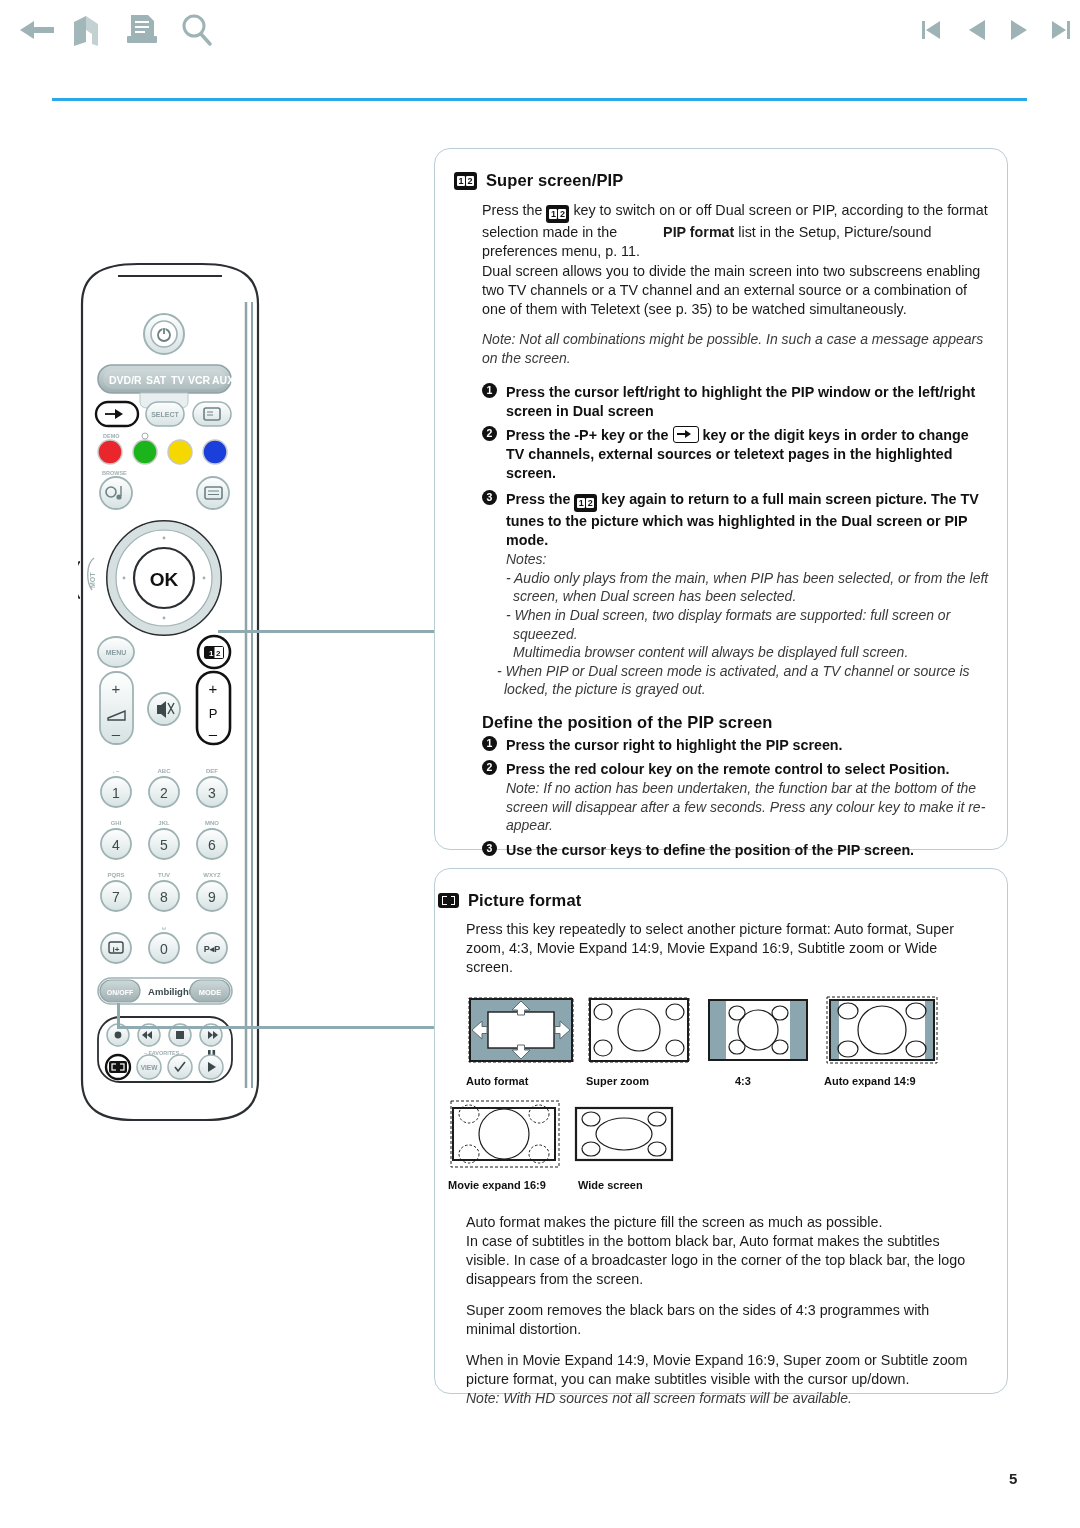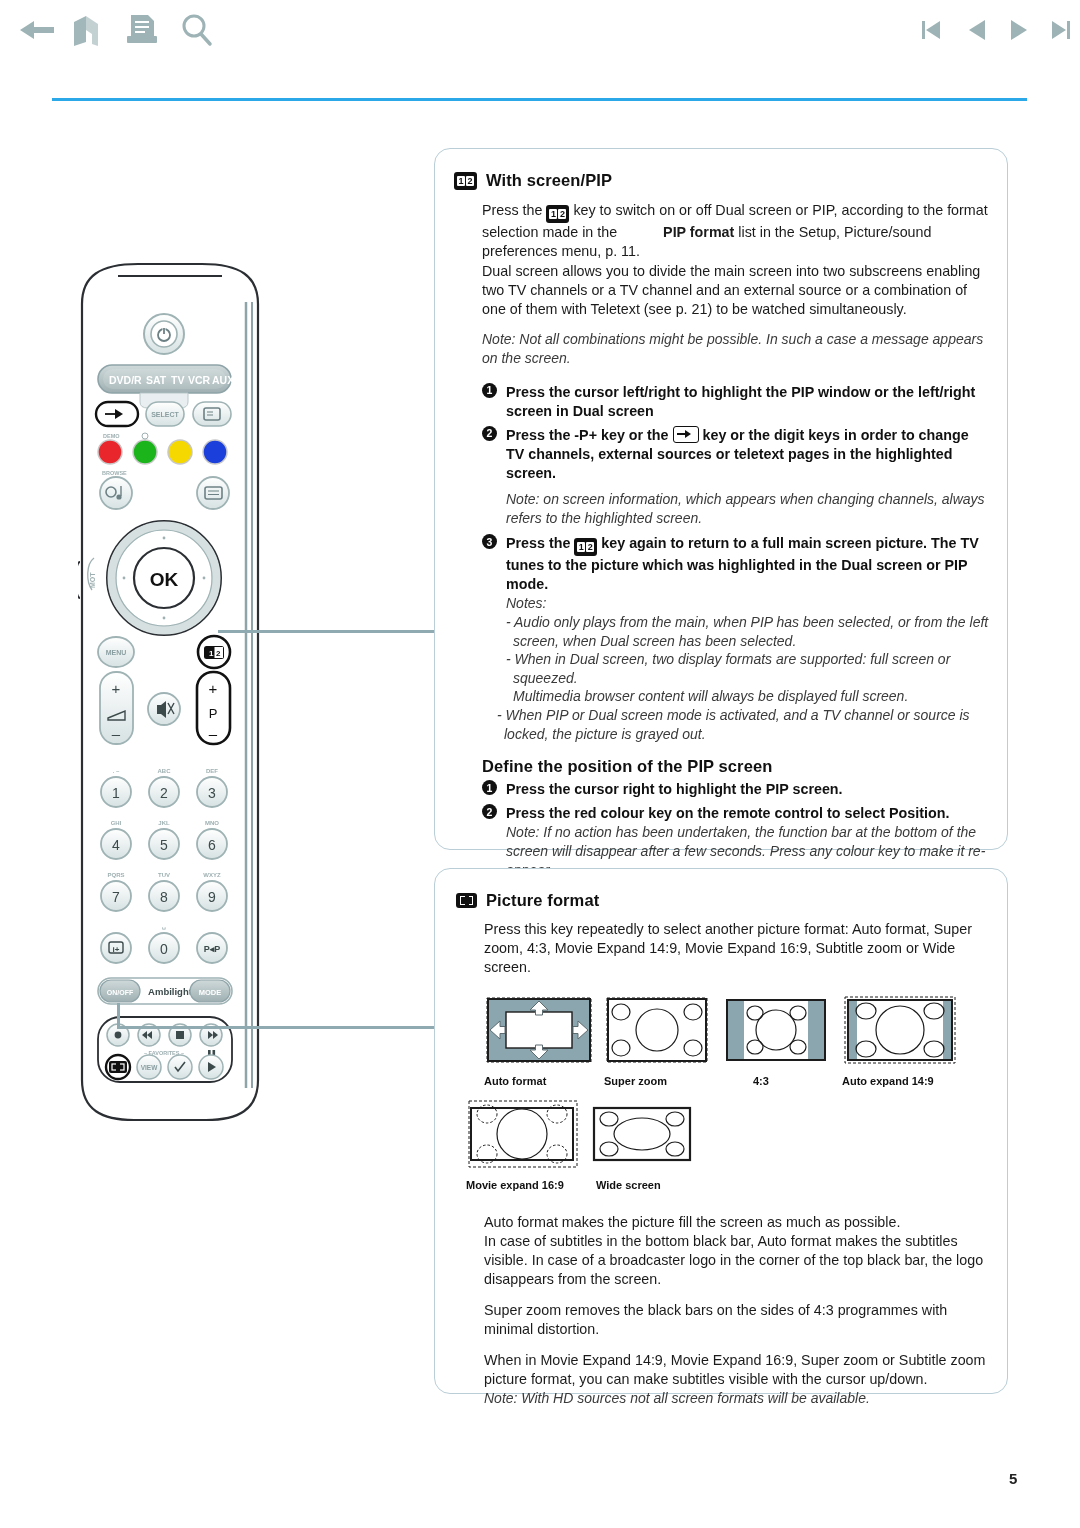--- a/index.html
+++ b/index.html
@@ -334,53 +334,52 @@
 <div class="callout" style="left:117px;top:1026px;width:327px;height:3px;"></div>
 
 <div class="panel" id="panel-dual">
   <div style="position:absolute;left:19px;top:22px;width:536px;">
 
     <div class="sec-head">
       <span class="key12">
           <i>1</i>
           <i>2</i>
         </span>
-      <span>With screen/PIP</span>
+      <span>Super screen/PIP</span>
     </div>
 
     <div class="body-txt" style="margin-top:11px;margin-left:28px;">
       <span>Press the</span>
       <span class="key12">
           <i>1</i>
           <i>2</i>
         </span>
       <span>key to switch on or off Dual screen or PIP, according to the format selection made in the</span>
       <b>PIP format</b>
       <span>list in the Setup, Picture/sound preferences menu, p. 11.</span>
     </div>
 
-    <div class="body-txt" style="margin-top:1px;margin-left:28px;">Dual screen allows you to divide the main screen into two subscreens enabling two TV channels or a TV channel and an external source or a combination of one of them with Teletext (see p. 21) to be watched simultaneously.</div>
+    <div class="body-txt" style="margin-top:1px;margin-left:28px;">Dual screen allows you to divide the main screen into two subscreens enabling two TV channels or a TV channel and an external source or a combination of one of them with Teletext (see p. 35) to be watched simultaneously.</div>
     <div class="note" style="margin-top:11px;margin-left:28px;">Note: Not all combinations might be possible. In such a case a message appears on the screen.</div>
 
     <div class="step" style="margin-top:16px;margin-left:28px;">
       <span class="num">1</span>
       <span class="bold-txt">Press the cursor left/right to highlight the PIP window or the left/right screen in Dual screen</span>
     </div>
 
     <div class="step" style="margin-left:28px;">
       <span class="num">2</span>
       <span class="bold-txt">
         <span>Press the</span>
         <b>-P+</b>
         <span>key or the</span>
         <span class="keysrc"></span>
         <span>key or the digit keys in order to change TV channels, external sources or teletext pages in the highlighted screen.</span>
       </span>
     </div>
-    <div class="note" style="margin-top:7px;margin-left:52px;">Note: on screen information, which appears when changing channels, always refers to the highlighted screen.</div>
 
     <div class="step" style="margin-top:7px;margin-left:28px;">
       <span class="num">3</span>
       <span class="bold-txt">
         <span>Press the</span>
         <span class="key12">
             <i>1</i>
             <i>2</i>
           </span>
         <span>key again to return to a full main screen picture. The TV tunes to the picture which was highlighted in the Dual screen or PIP mode.</span>
@@ -407,21 +406,21 @@
     </div>
     <div class="note" style="margin-left:52px;">Note: If no action has been undertaken, the function bar at the bottom of the screen will disappear after a few seconds. Press any colour key to make it re-appear.</div>
     <div class="step" style="margin-top:6px;margin-left:28px;">
       <span class="num">3</span>
       <span class="bold-txt">Use the cursor keys to define the position of the PIP screen.</span>
     </div>
   </div>
 </div>
 
 <div class="panel" id="panel-format">
-  <div style="position:absolute;left:21px;top:22px;width:536px;">
+  <div style="position:absolute;left:3px;top:22px;width:536px;">
 
     <div class="sec-head">
       <span class="keypf"></span>
       <span>Picture format</span>
     </div>
     <div class="body-txt" style="margin-top:10px;margin-left:28px;">Press this key repeatedly to select another picture format: Auto format, Super zoom, 4:3, Movie Expand 14:9, Movie Expand 16:9, Subtitle zoom or Wide screen.</div>
 
     <div class="fmt-row" style="margin-top:18px;margin-left:28px;gap:0;">
 
       <div class="fmt" style="width:120px;">

